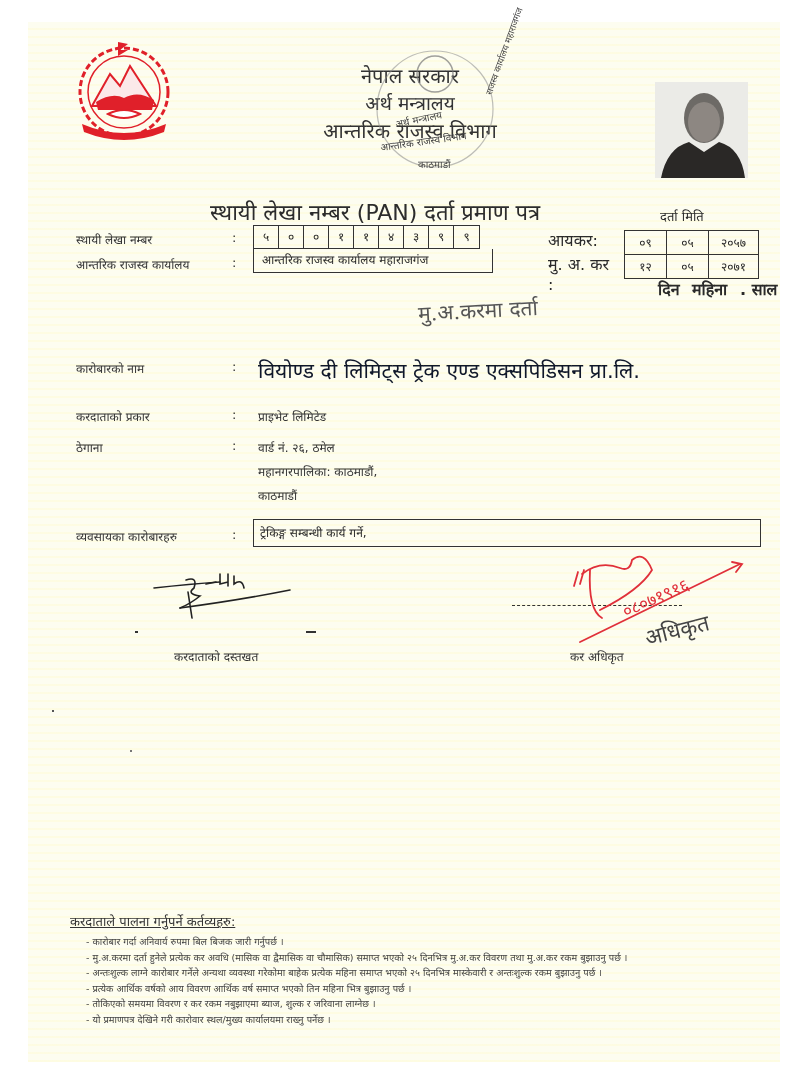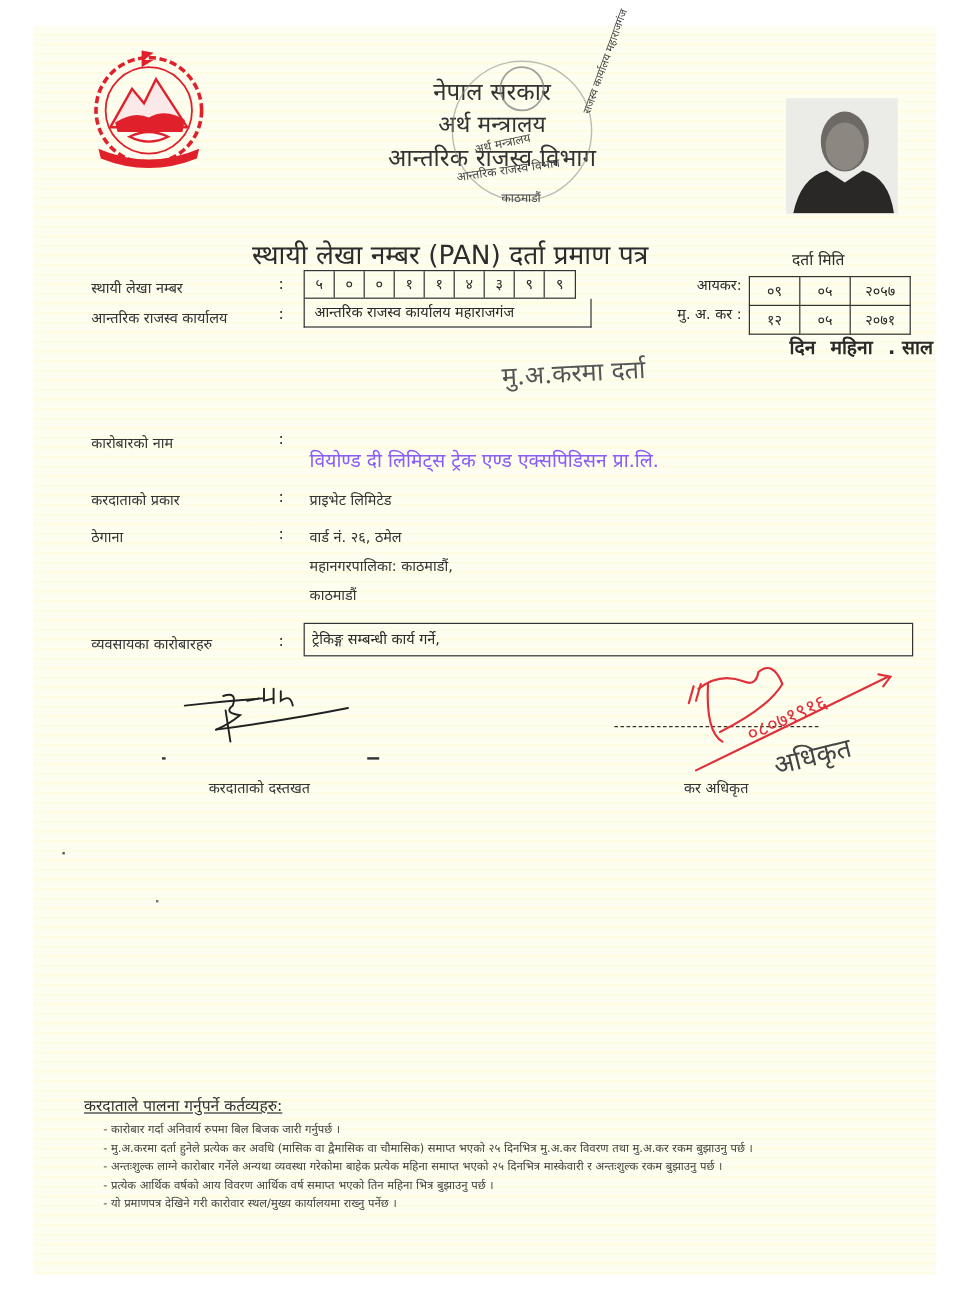--- a/index.html
+++ b/index.html
@@ -34,28 +34,28 @@
   .pan-box { left: 253px; top: 225px; display: flex; border: 1.5px solid #333; height: 24px; }
   .pan-cell { width: 25px; border-right: 1px solid #333; font-size: 12px; text-align: center; line-height: 22px; }
   .pan-cell:last-child { border-right: none; }
   .office-box { left: 253px; top: 249px; width: 240px; height: 24px; border: 1.5px solid #333; border-top: none; font-size: 12px; line-height: 22px; padding-left: 8px; white-space: nowrap; }
 
   
   .date-head { left: 660px; top: 207px; font-size: 13px; }
   .date-tbl { left: 624px; top: 208px; border-collapse: collapse; margin-top: 22px; }
   .date-tbl td { border: 1.5px solid #333; width: 42px; height: 24px; font-size: 12px; text-align: center; }
   .date-tbl td.y { width: 50px; }
-  .date-rowlbl { font-size: 12px; text-align: right; width: 70px; }
+  .date-rowlbl { font-size: 16px; width: 70px; }
   .date-foot { top: 278px; font-size: 16px; font-weight: bold; margin-left: 24px; }
 
   
   .hand { left: 418px; top: 296px; font-size: 21px; color: #555; transform: rotate(-3deg); font-family: "DejaVu Serif", serif; }
 
   .val { font-size: 12px; color: #333; white-space: nowrap; }
-  .val-lg { font-size: 16px; color: #8b5cf6; white-space: nowrap; margin-top: 16px; }
+  .val-lg { font-size: 21px; color: #0f172a; white-space: nowrap; }
 
   .biz-box { left: 253px; top: 519px; width: 508px; height: 28px; border: 1.5px solid #333; font-size: 12px; line-height: 26px; padding-left: 6px; }
 
   .sig-label { font-size: 12px; color: #333; white-space: nowrap; }
 
   
   .duties-title { left: 70px; top: 912px; font-size: 13px; text-decoration: underline; color: #333; }
   .duties { left: 86px; top: 934px; }
   .duty { font-size: 9.5px; color: #444; line-height: 15.5px; white-space: nowrap; }
 </style>
@@ -198,14 +198,15 @@
 
 <div class="abs" style="left:52px;top:710px;width:2px;height:2px;background:#555;"></div>
 <div class="abs" style="left:130px;top:750px;width:2px;height:2px;background:#777;"></div>
 
 <div class="abs duties-title">करदाताले पालना गर्नुपर्ने कर्तव्यहरु:</div>
 <div class="abs duties">
   <div class="duty">- कारोबार गर्दा अनिवार्य रुपमा बिल बिजक जारी गर्नुपर्छ ।</div>
   <div class="duty">- मु.अ.करमा दर्ता हुनेले प्रत्येक कर अवधि (मासिक वा द्वैमासिक वा चौमासिक) समाप्त भएको २५ दिनभित्र मु.अ.कर विवरण तथा मु.अ.कर रकम बुझाउनु पर्छ ।</div>
   <div class="duty">- अन्तःशुल्क लाग्ने कारोबार गर्नेले अन्यथा व्यवस्था गरेकोमा बाहेक प्रत्येक महिना समाप्त भएको २५ दिनभित्र मास्केवारी र अन्तःशुल्क रकम बुझाउनु पर्छ ।</div>
   <div class="duty">- प्रत्येक आर्थिक वर्षको आय विवरण आर्थिक वर्ष समाप्त भएको तिन महिना भित्र बुझाउनु पर्छ ।</div>
+  <div class="duty">- तोकिएको समयमा विवरण र कर रकम नबुझाएमा ब्याज, शुल्क र जरिवाना लाग्नेछ ।</div>
   <div class="duty">- यो प्रमाणपत्र देखिने गरी कारोवार स्थल/मुख्य कार्यालयमा राख्नु पर्नेछ ।</div>
 </div>
 
 </body></html>

